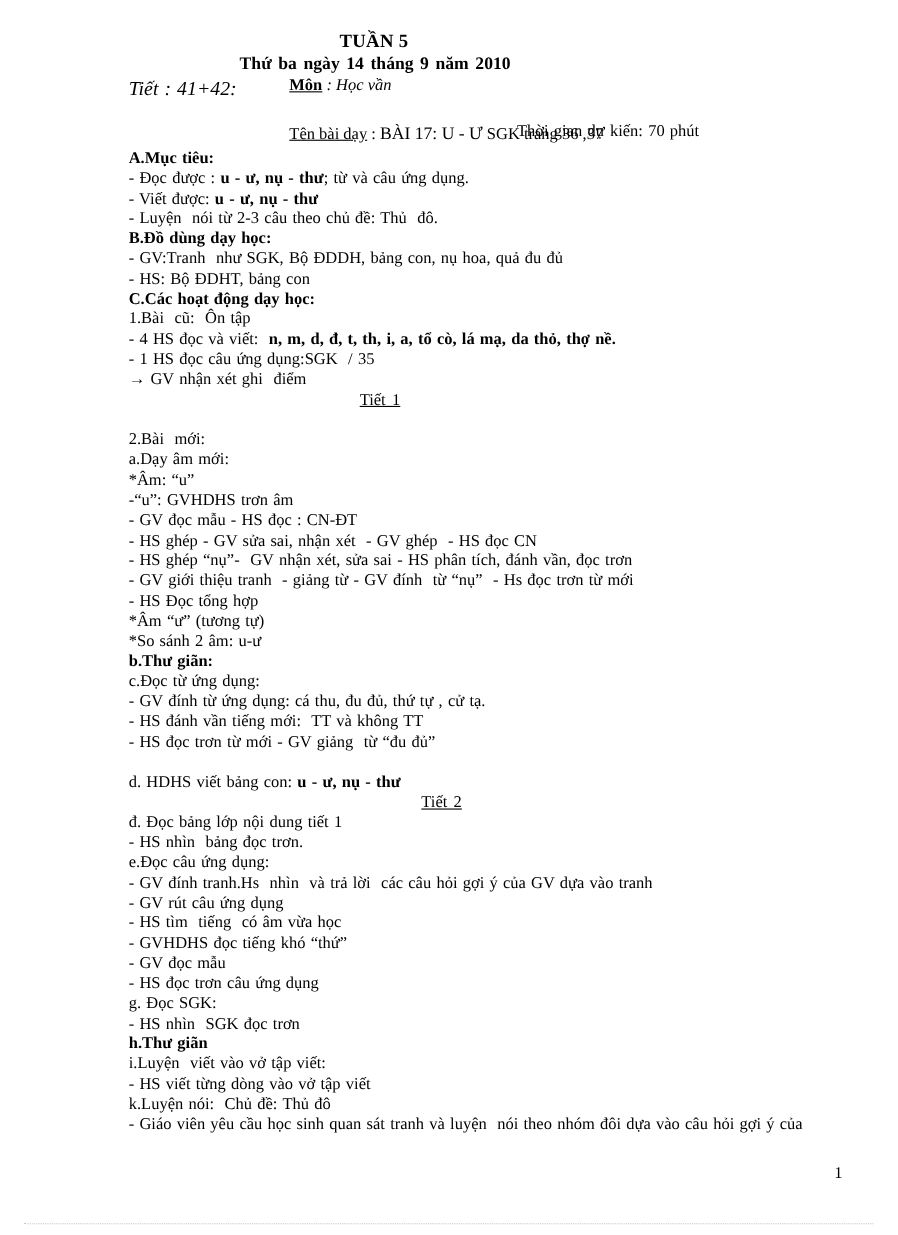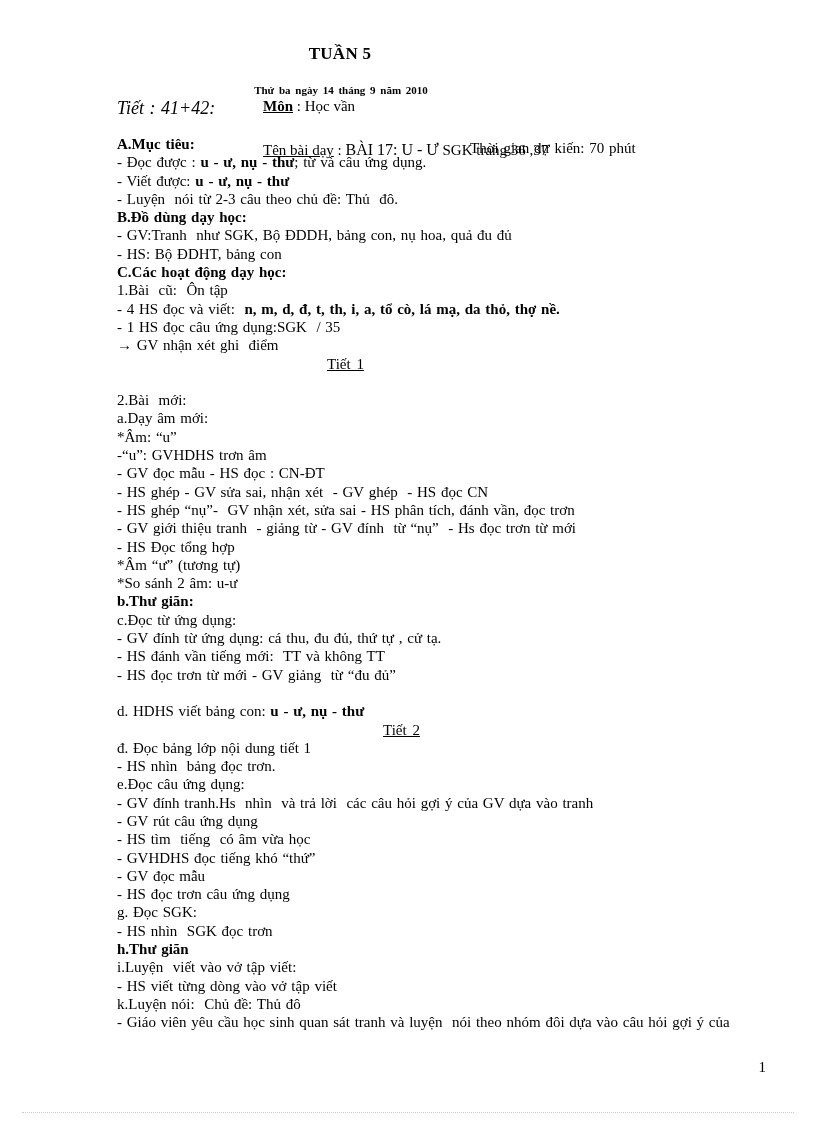--- a/index.html
+++ b/index.html
@@ -16,35 +16,35 @@
     width: 816px;
     height: 1123px;
     background: #ffffff;
     overflow: hidden;
   }
 
   
   .header {
     position: absolute;
     left: 0;
-    top: 44px;
+    top: 28px;
     width: 668px;
   }
   .hdr-title {
     text-align: center;
     font-weight: bold;
     font-size: 17px;
     letter-spacing: .3px;
     padding-left: 12px;
   }
   .hdr-date {
     text-align: center;
     font-weight: bold;
-    font-size: 11px;
-    margin-top: 20px;
+    font-size: 16px;
+    margin-top: 2px;
     padding-left: 14px;
     word-spacing: 2px;
   }
   .hdr-row {
     position: relative;
     height: 21px;
   }
   .hdr-tiet {
     position: absolute;
     left: 117px;
@@ -53,21 +53,21 @@
     word-spacing: 1px;
     font-style: italic;
   }
   .hdr-mon {
     position: absolute;
     left: 263px;
     top: 2px;
     font-size: 15px;
     font-weight: bold;
   }
-  .hdr-mon .plain { font-weight: normal; }
+  .hdr-mon .plain { font-weight: normal; font-style: italic; }
   .hdr-bai {
     position: absolute;
     left: 263px;
     top: 0px;
     font-size: 15px;
     margin-top: 24px;
   }
   .hdr-bai .big { font-size: 16px; }
   .hdr-time {
     position: absolute;

